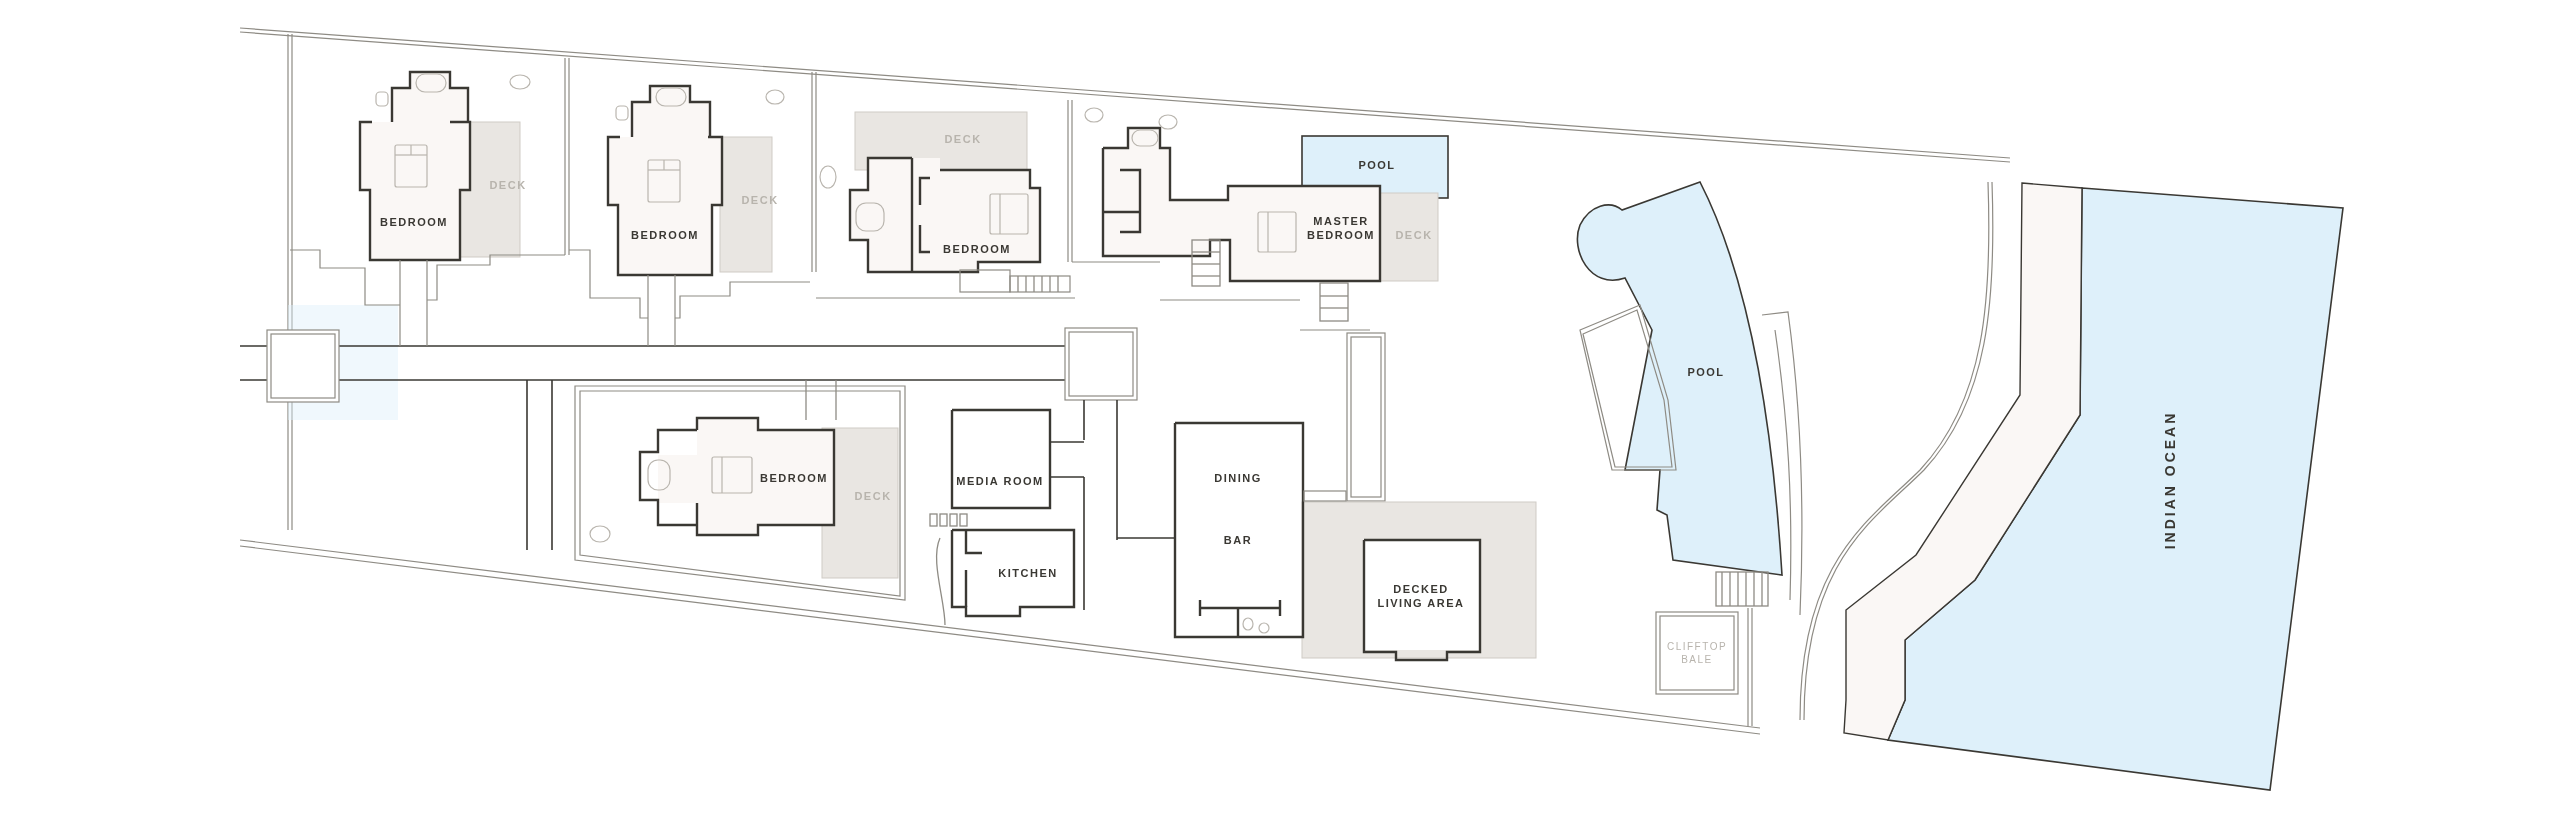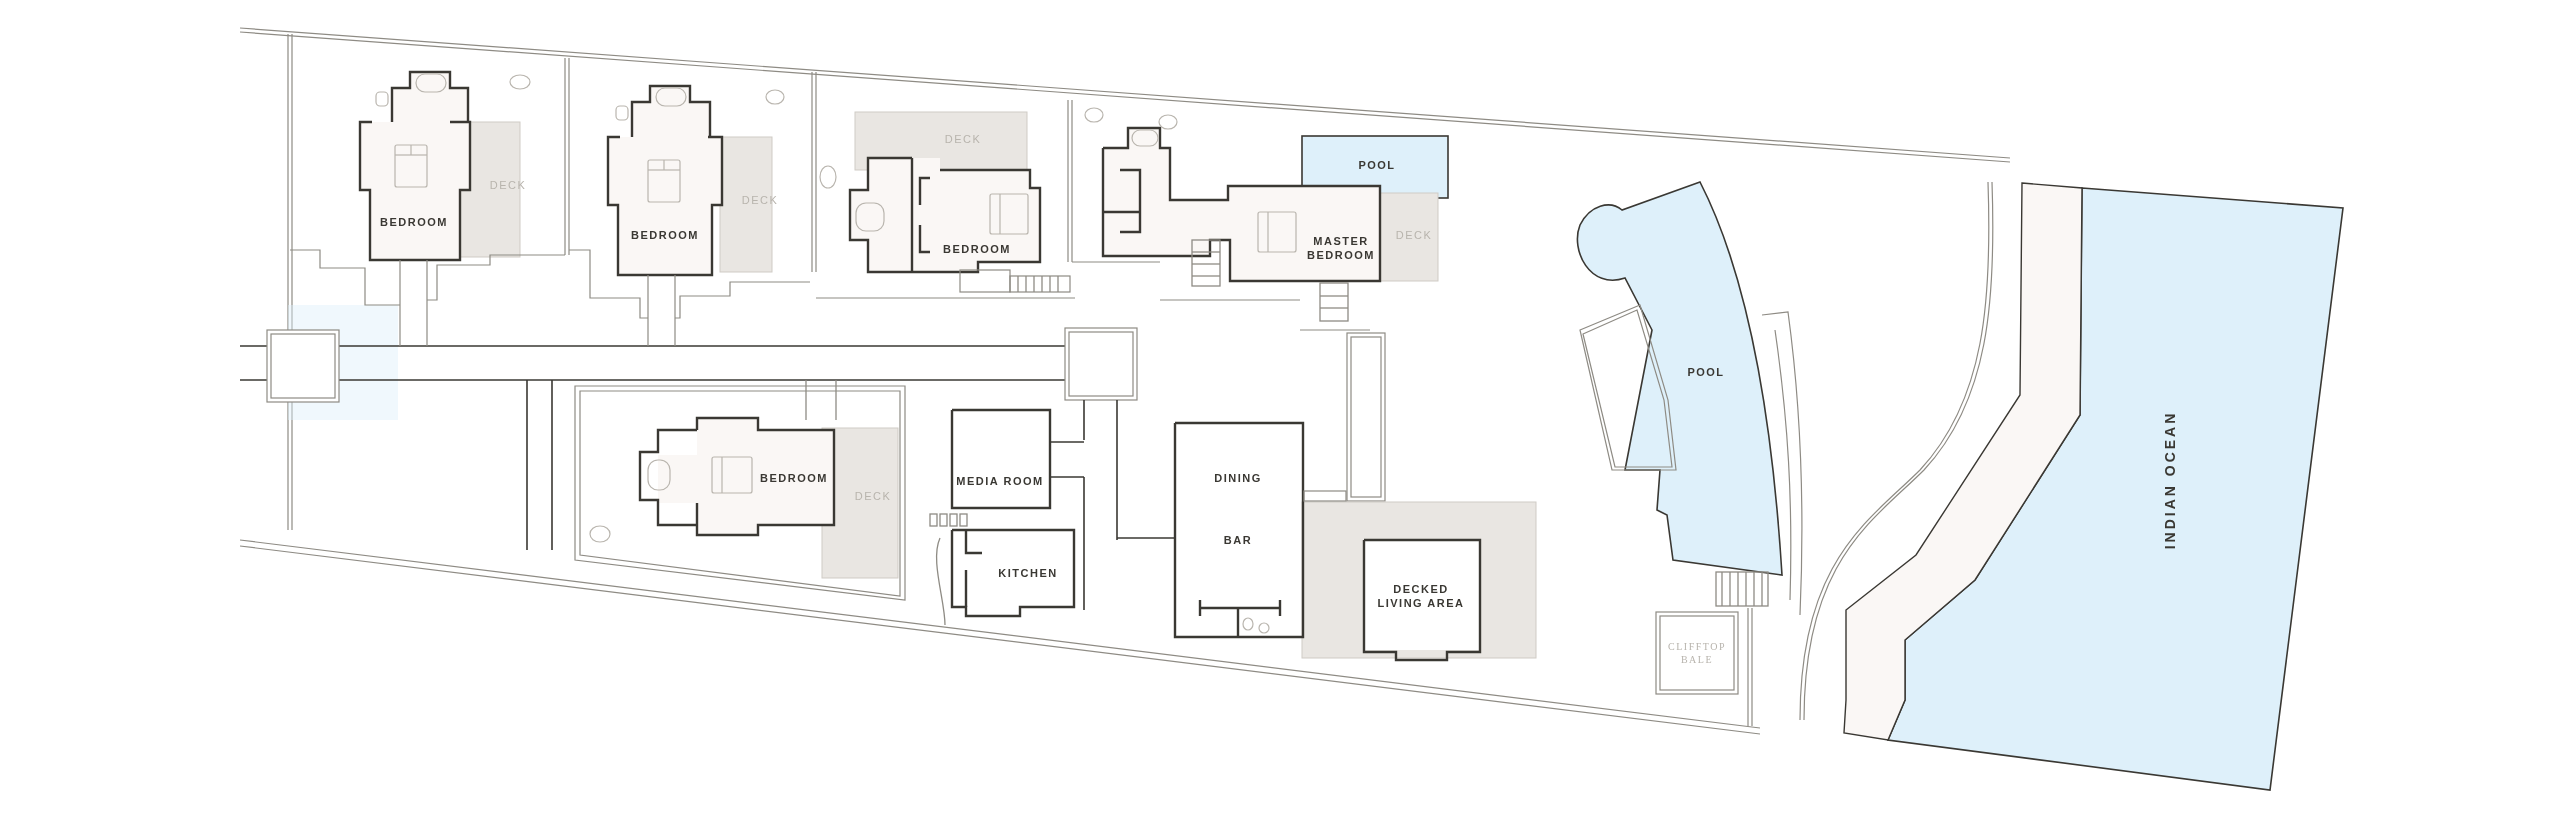--- a/index.html
+++ b/index.html
@@ -9,22 +9,22 @@
   .thin { fill:none; stroke:#8e8b84; stroke-width:1.3; }
   .dbl { fill:none; stroke:#8e8b84; stroke-width:1.2; }
   .room { fill:#faf7f5; }
   .deck { fill:#e9e6e2; stroke:#cfcbc5; stroke-width:1; }
   .water { fill:#def0fa; }
   .water-line { fill:#def0fa; stroke:#3a3833; stroke-width:1.6; }
   .sand { fill:#faf7f5; stroke:#3a3833; stroke-width:1.4; }
   .white { fill:#ffffff; }
   .fix { fill:none; stroke:#b9b5ae; stroke-width:1.2; }
   .lbl { position:absolute; font-family:"Liberation Sans", sans-serif; font-weight:bold; letter-spacing:1.5px; color:#3a3833; font-size:11px; text-align:center; line-height:14px; white-space:nowrap; transform:translate(-50%,-50%); }
-  .lbl.muted { color:#b8b4ad; font-weight:normal;padding-left:16px; }
-  .lbl.clift { color:#b8b4ad; font-weight:normal; font-size:10px; line-height:13px;font-family:Liberation Serif, serif; }
+  .lbl.muted { color:#b8b4ad; font-weight:bold;padding-left:16px; }
+  .lbl.clift { color:#b8b4ad; font-weight:normal; font-size:10px; line-height:13px; }
   .lbl.ocean { font-size:14px; letter-spacing:3px; transform:translate(-50%,-50%) rotate(-90deg); }
 </style>
 </head>
 <body>
 
 <svg width="2560" height="817" viewBox="0 0 2560 817">
 
   <g>
     <polyline class="dbl" points="240,28 2010,158"></polyline>
     <polyline class="dbl" points="240,32 2010,162"></polyline>
@@ -229,21 +229,21 @@
 <div class="lbl" style="left:414px;top:222px;">BEDROOM</div>
 <div class="lbl muted" style="left:500px;top:185px;">DECK</div>
 
 <div class="lbl" style="left:665px;top:235px;">BEDROOM</div>
 <div class="lbl muted" style="left:752px;top:200px;">DECK</div>
 
 <div class="lbl" style="left:977px;top:249px;">BEDROOM</div>
 <div class="lbl muted" style="left:955px;top:139px;">DECK</div>
 
 <div class="lbl" style="left:1377px;top:165px;">POOL</div>
-<div class="lbl" style="left:1341px;top:228px;margin-top:20px;">
+<div class="lbl" style="left:1341px;top:228px;">
   <div>MASTER</div>
   <div>BEDROOM</div>
 </div>
 <div class="lbl muted" style="left:1406px;top:235px;">DECK</div>
 
 <div class="lbl" style="left:794px;top:478px;">BEDROOM</div>
 <div class="lbl muted" style="left:865px;top:496px;">DECK</div>
 
 <div class="lbl" style="left:1000px;top:461px;margin-top:20px;">MEDIA ROOM</div>
 <div class="lbl" style="left:1028px;top:573px;text-align:center;">KITCHEN</div>

